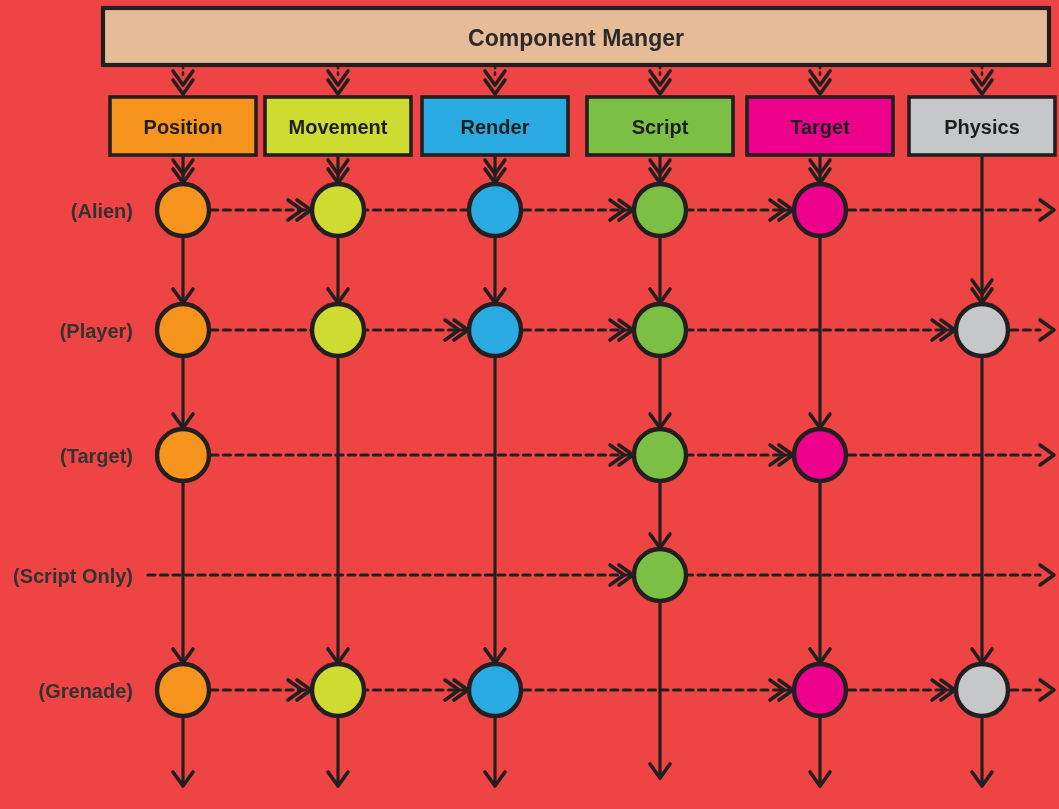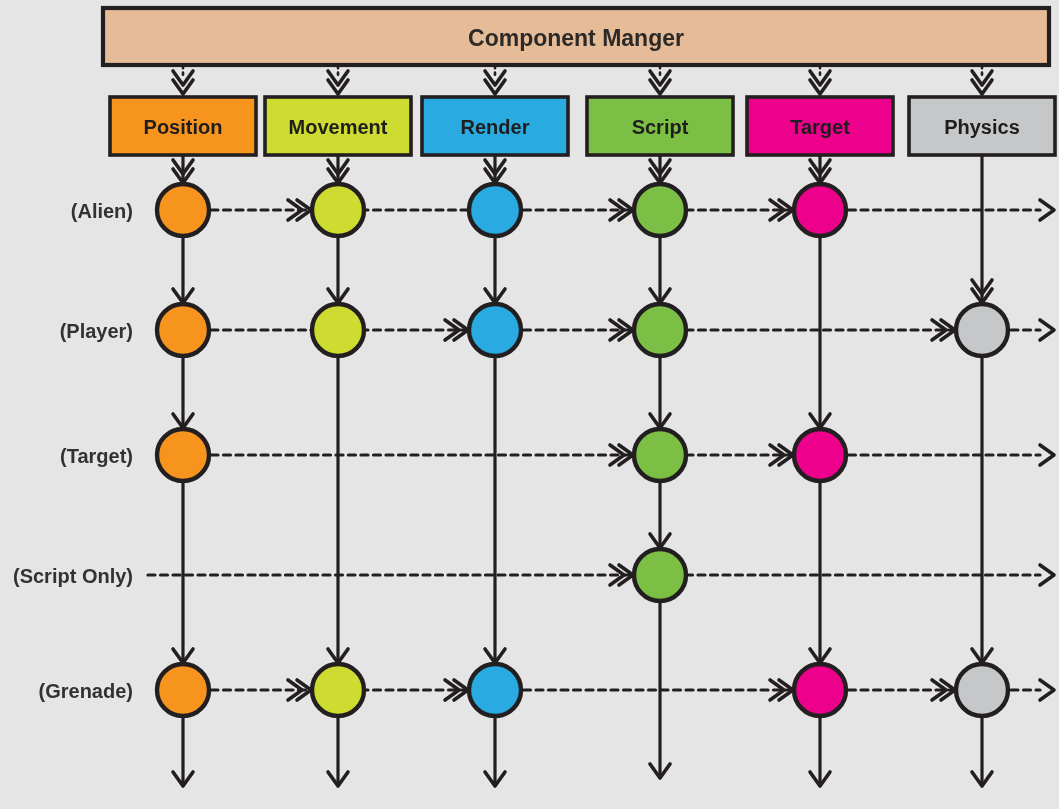--- a/index.html
+++ b/index.html
@@ -1,16 +1,16 @@
 <!DOCTYPE html>
 <html><head>
 <meta charset="utf-8">
 <style>
   html,body { margin:0; padding:0; background:#ffffff; }
-  .stage { position:relative; width:1059px; height:809px; background:#e5e5e5; overflow:hidden; }
+  .stage { position:relative; width:1059px; height:809px; background:#ef4444; overflow:hidden; }
   svg { display:block; }
 
   .stroke  { stroke:#231F20; fill:none; stroke-width:3.6; stroke-linecap:round; stroke-linejoin:round; }
   .thin    { stroke-width:3.2; }
   .dashed  { stroke-dasharray:7 5.5; }
   .dotted  { stroke-dasharray:2.2 4.4; stroke-width:2.6; }
   .node    { stroke:#231F20; stroke-width:4.4; }
   .cbox    { stroke:#231F20; stroke-width:3.6; }
   .mgrbox  { stroke:#231F20; stroke-width:4.2; }
 

